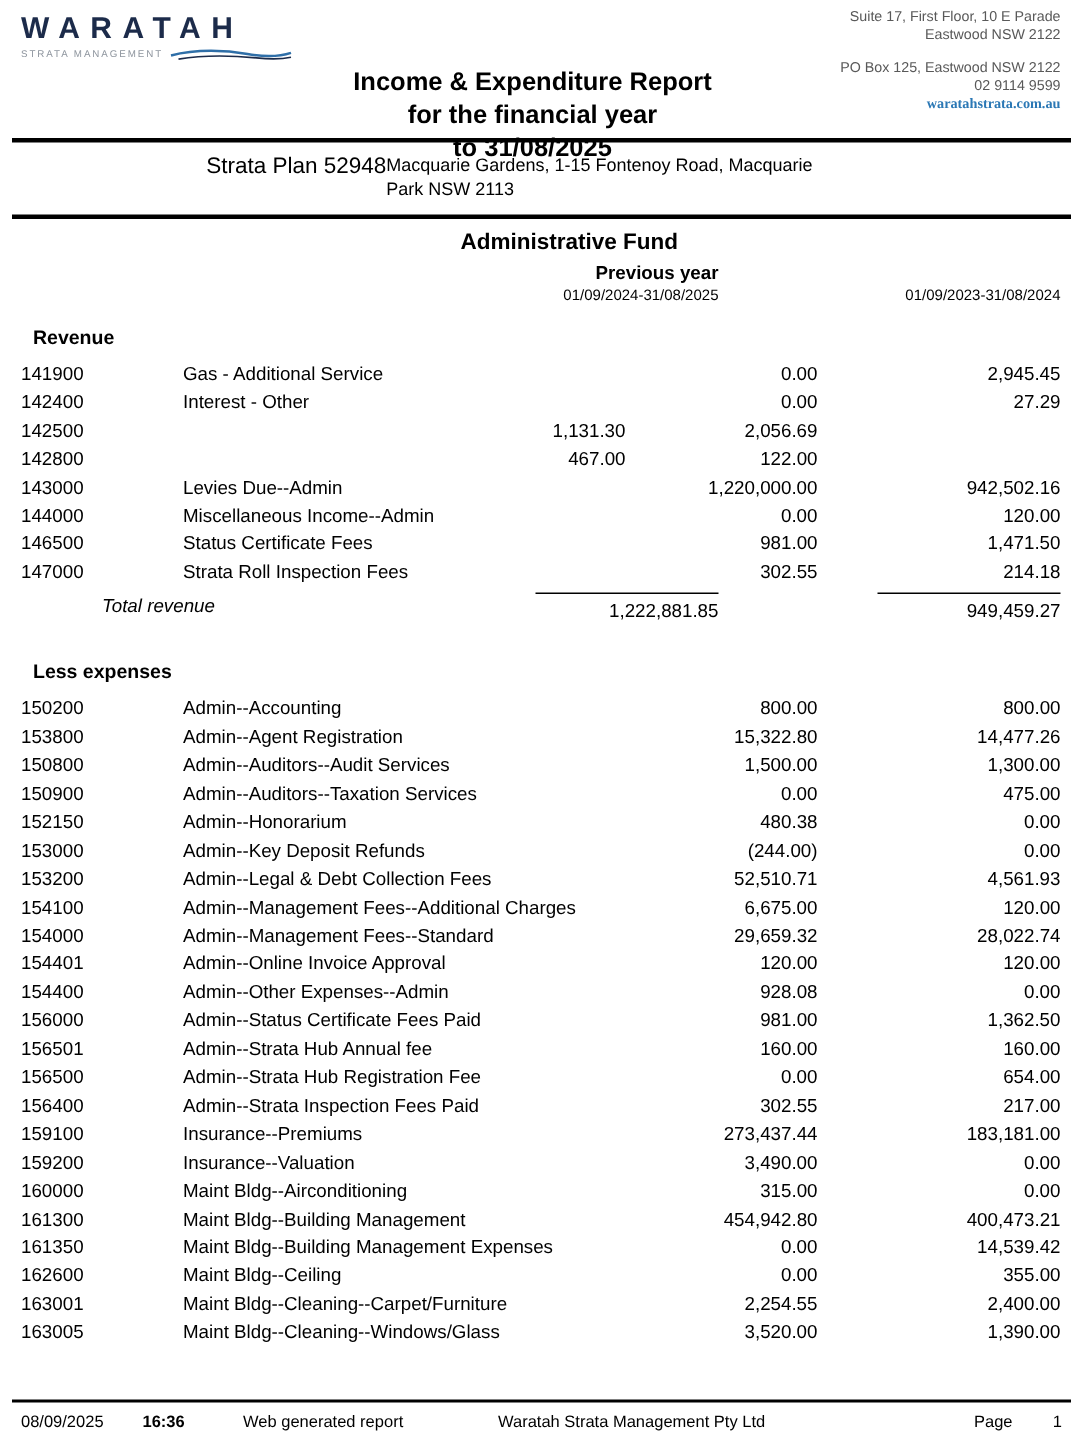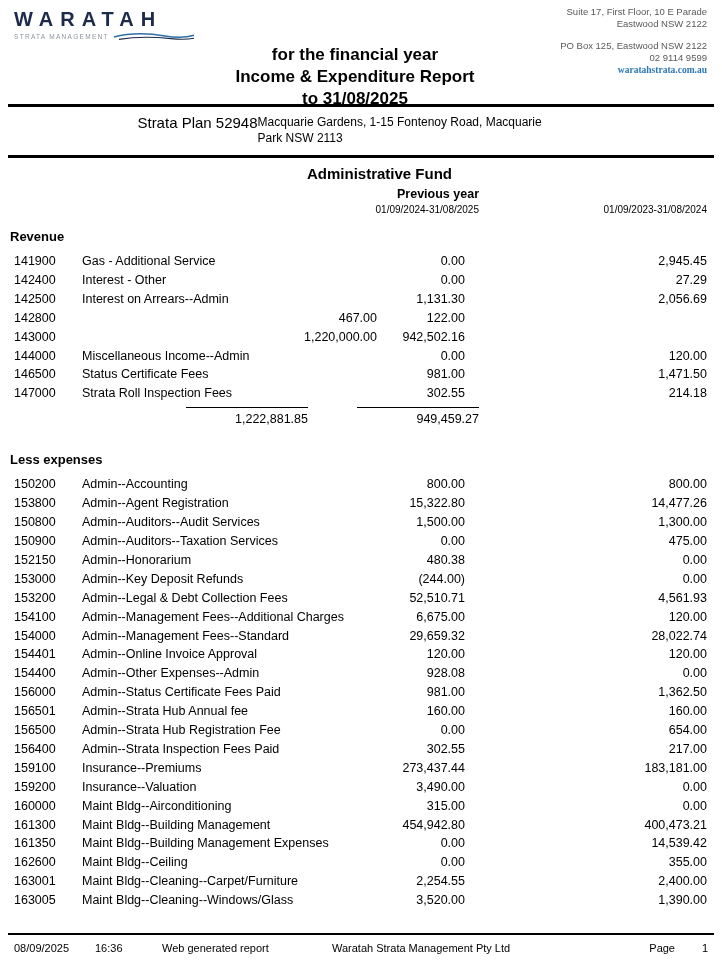--- a/index.html
+++ b/index.html
@@ -6,21 +6,21 @@
   html, body { background: #fff; }
   body {
     width: 722px; height: 970px;
     position: relative;
     font-family: "Liberation Sans", sans-serif;
     color: #000;
     overflow: hidden;
   }
 
   
-  .header { position: relative; height: 104px; }
+  .header { position: relative; height: 92px; }
   .logo { position: absolute; left: 14px; top: 8px; width: 190px; }
   .logo-word {
     font-size: 20px; font-weight: bold; letter-spacing: 7px;
     color: var(--brand-navy); white-space: nowrap;
   }
   .logo-sub { display: flex; align-items: center; margin-top: 1px; }
   .logo-tagline {
     font-size: 6.5px; letter-spacing: 1.3px; color: #8e959e; white-space: nowrap;
   }
   .logo-swoosh { margin-left: 4px; }
@@ -56,25 +56,25 @@
 
   .hdr-grid, .total-row {
     display: grid; grid-template-columns: 54px 240px 171px 1fr;
     padding: 0 15px 0 14px; font-size: 12.5px; line-height: 17px;
   }
   .hdr-labels { margin-top: 3px; font-weight: bold; }
   .hdr-dates { font-size: 10px; line-height: 13px; font-weight: normal; }
   .col-num { text-align: right; white-space: nowrap; }
 
   
-  .section-heading { font-weight: bold; font-size: 13px; padding-left: 10px; line-height: 16px; }
+  .section-heading { font-weight: bold; font-size: 13px; padding-left: 22px; line-height: 16px; }
   .rows { }
   .acct-row {
     display: grid; grid-template-columns: 68px 295px 88px 1fr;
-    padding: 0 15px 0 14px; font-size: 12.5px; line-height: 18.9px;
+    padding: 0 15px 0 14px; font-size: 12.5px; line-height: 18.9px; gap: 40px;
   }
   .acct-code { }
   .acct-name { white-space: nowrap; overflow: hidden; }
   .acct-num { text-align: right; white-space: nowrap; }
 
   
   .total-row { margin-top: 4px; font-size: 12.5px; line-height: 18px; }
   .total-label { font-style: italic; grid-column: 2; }
   .num-line {
     display: inline-block; min-width: 122px;
@@ -82,21 +82,21 @@
   }
 
   .gap-after-dates { height: 13px; }
   .gap-after-heading { height: 7px; }
   .gap-between-sections { height: 24px; }
 
   
   .footer { position: absolute; left: 0; right: 0; bottom: 12px; }
   .footer-row { position: relative; height: 16px; margin-top: 7px; font-size: 11px; }
   .f-date { position: absolute; left: 14px; }
-  .f-time { position: absolute; left: 95px; }
+  .f-time { position: absolute; left: 95px; font-weight: bold; }
   .f-source { position: absolute; left: 162px; }
   .f-company { position: absolute; left: 332px; }
   .f-page { position: absolute; right: 47px; }
   .f-num { position: absolute; right: 14px; }
 </style>
 </head>
 <body>
 
 <div class="header">
   <div class="logo">
@@ -113,22 +113,22 @@
   <div class="office">
     <div>Suite 17, First Floor, 10 E Parade</div>
     <div>Eastwood NSW 2122</div>
     <div class="gap"></div>
     <div>PO Box 125, Eastwood NSW 2122</div>
     <div>02 9114 9599</div>
     <div><a class="website" href="#">waratahstrata.com.au</a></div>
   </div>
 
   <div class="report-title">
+    <div>Income &amp; Expenditure Report</div>
     <div>for the financial year</div>
-    <div>Income &amp; Expenditure Report</div>
     <div>to 31/08/2025</div>
   </div>
 </div>
 
 <div class="rule-thick"></div>
 
 <div class="plan-band">
   <div class="plan-name">Strata Plan 52948</div>
   <div class="property-address">Macquarie Gardens, 1-15 Fontenoy Road, Macquarie
 Park  NSW  2113</div>
@@ -162,31 +162,31 @@
     <div class="acct-num">2,945.45</div>
   </div>
     <div class="acct-row">
     <div class="acct-code">142400</div>
     <div class="acct-name">Interest - Other</div>
     <div class="acct-num">0.00</div>
     <div class="acct-num">27.29</div>
   </div>
     <div class="acct-row">
     <div class="acct-code">142500</div>
-    <div class="acct-name">Interest on Arrears--Admin</div>
     <div class="acct-num">1,131.30</div>
     <div class="acct-num">2,056.69</div>
   </div>
     <div class="acct-row">
     <div class="acct-code">142800</div>
     <div class="acct-num">467.00</div>
     <div class="acct-num">122.00</div>
   </div>
     <div class="acct-row">
     <div class="acct-code">143000</div>
+    <div class="acct-name">Levies Due--Admin</div>
     <div class="acct-num">1,220,000.00</div>
     <div class="acct-num">942,502.16</div>
   </div>
     <div class="acct-row">
     <div class="acct-code">144000</div>
     <div class="acct-name">Miscellaneous Income--Admin</div>
     <div class="acct-num">0.00</div>
     <div class="acct-num">120.00</div>
   </div>
     <div class="acct-row">
@@ -198,20 +198,21 @@
     <div class="acct-row">
     <div class="acct-code">147000</div>
     <div class="acct-name">Strata Roll Inspection Fees</div>
     <div class="acct-num">302.55</div>
     <div class="acct-num">214.18</div>
   </div>
   </div>
 
 <div class="total-row">
   <div></div>
+  <div class="total-label">Total revenue</div>
   <div class="col-num"><span class="num-line">1,222,881.85</span></div>
   <div class="col-num"><span class="num-line">949,459.27</span></div>
 </div>
 
 <div class="gap-between-sections"></div>
 
 <div class="section-heading">Less expenses</div>
 <div class="gap-after-heading"></div>
 <div class="rows" id="expense-rows">
     <div class="acct-row">

